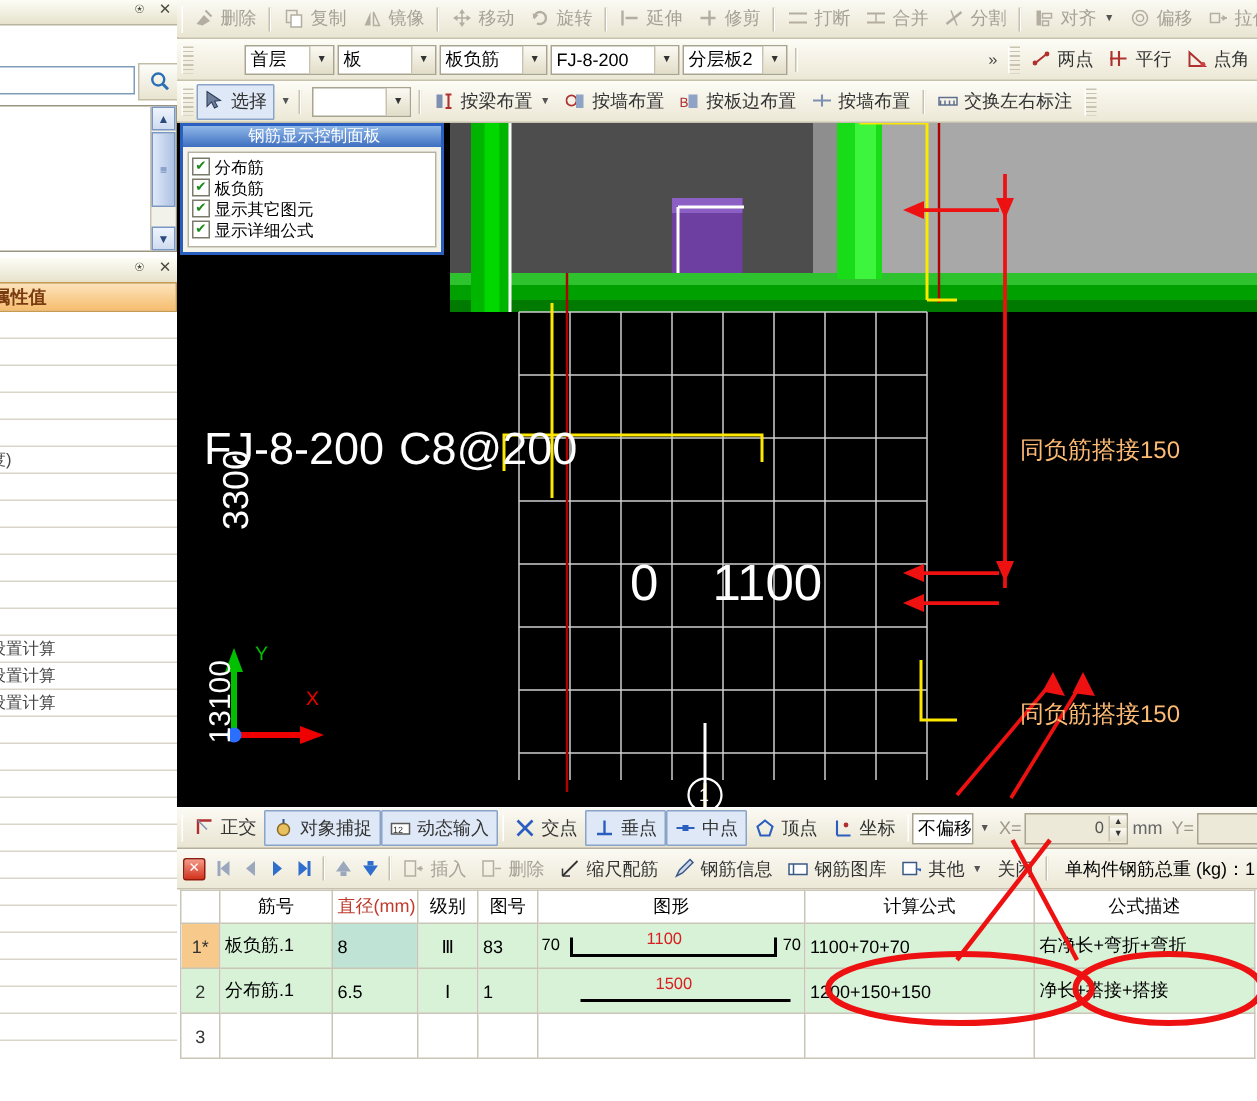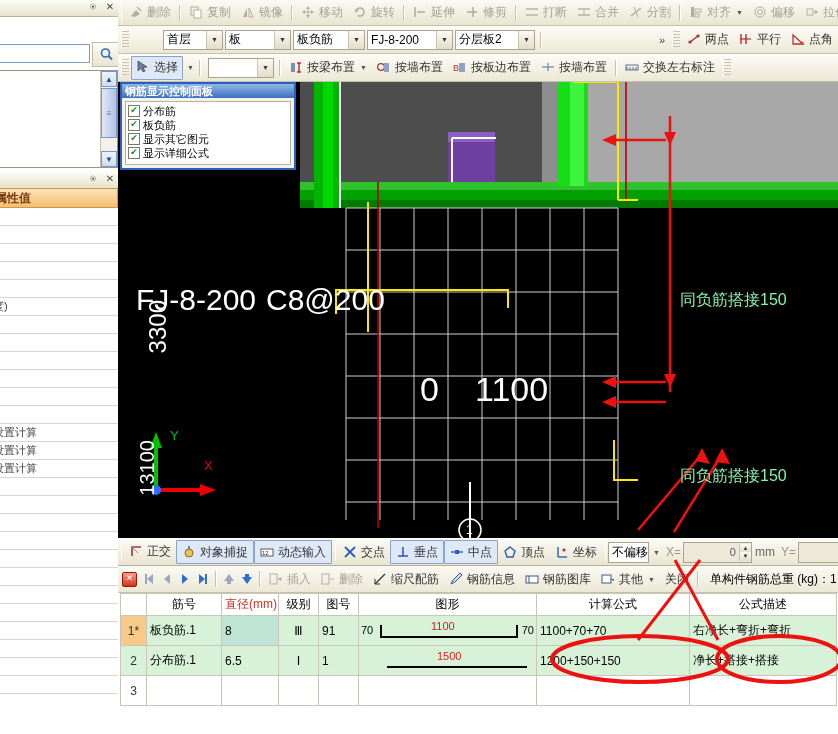--- a/index.html
+++ b/index.html
@@ -90,21 +90,21 @@
   .combo .val{flex:1;overflow:hidden;white-space:nowrap;}
   .combo .arr{
     width:15px;height:18px;background:linear-gradient(#fbfaf3,#e2ddc8);
     border-left:1px solid #c8c3ae;display:flex;align-items:center;justify-content:center;
     font-size:7px;color:#333;flex:none;
   }
   .chev{font-size:11px;color:#444;padding:0 4px;}
 
   
   #canvas{position:absolute;left:118px;top:82px;width:720px;height:456px;background:#000;overflow:hidden;}
-  .redtxt{color:#86efac;font-size:16px;white-space:nowrap;font-family:"Liberation Sans",sans-serif;}
+  .redtxt{color:#fdba74;font-size:16px;white-space:nowrap;font-family:"Liberation Sans",sans-serif;}
   .whitebig{color:#fff;font-size:30px;font-family:"Liberation Sans",sans-serif;white-space:nowrap;}
   .vtxt{color:#fff;font-size:22px;writing-mode:vertical-rl;transform:rotate(180deg);white-space:nowrap;}
 
   
   #snapbar{
     position:absolute;left:118px;top:538px;width:720px;height:28px;
     background:linear-gradient(#fbfaf3,#e9e5d2);border-top:1px solid #fff;border-bottom:1px solid #b5b09c;
     display:flex;align-items:center;box-sizing:border-box;
   }
   .num-spin{display:flex;align-items:center;height:19px;border:1px solid #a9a48f;background:#ece9d8;margin-left:2px;}
@@ -334,21 +334,21 @@
           <span class="arr">▼</span>
         </div>
         <div class="combo" style="width: 72px;">
           <span class="val">板负筋</span>
           <span class="arr">▼</span>
         </div>
         <div class="combo" style="width: 86px;">
           <span class="val">FJ-8-200</span>
           <span class="arr">▼</span>
         </div>
-        <div class="combo" style="width: 80px;">
+        <div class="combo" style="width: 70px;">
           <span class="val">分层板2</span>
           <span class="arr">▼</span>
         </div>
       </div>
     <div class="tb-sep"></div>
     <div style="flex:1"></div>
     <div class="chev">»</div>
     <div class="grip"></div>
     <div id="tb2-right" style="display:flex;align-items:center;">
         <div class="tb-item">
@@ -536,21 +536,21 @@
     <div class="vtxt" style="position:absolute;left:26px;top:218px;font-size:24px;">3300</div>
     <div class="vtxt" style="position:absolute;left:18px;top:358px;font-size:20px;">13100</div>
     <div class="whitebig" style="position:absolute;left:302px;top:288px;font-size:34px;">0</div>
     <div class="whitebig" style="position:absolute;left:357px;top:288px;font-size:34px;">1100</div>
     <div class="redtxt" style="position:absolute;left:562px;top:208px;">同负筋搭接150</div>
     <div class="redtxt" style="position:absolute;left:562px;top:384px;">同负筋搭接150</div>
     <div style="position:absolute;left:348px;top:441px;color:#fff;font-size:12px;">1</div>
 
     
     <div style="position:absolute;left:2px;top:0px;width:172px;height:84px;border:2px solid #2a5fc0;background:#f3f3ea;">
-      <div style="height:14px;background:linear-gradient(#8fb8e8,#3f6fc0);color:#fff;font-size:11px;font-weight:bold;padding-left:3px;line-height:14px;">钢筋显示控制面板</div>
+      <div style="height:14px;background:linear-gradient(#8fb8e8,#3f6fc0);color:#fff;font-size:11px;font-weight:normal;padding-left:3px;line-height:14px;text-align:center;">钢筋显示控制面板</div>
       <div style="position:absolute;left:3px;top:17px;right:3px;bottom:3px;background:#fff;border:1px solid #b7b2a0;padding:2px;" id="rebar-opts">
           <div style="display: flex; align-items: center; gap: 3px; height: 14px;">
             <span style="width: 10px; height: 10px; border: 1px solid rgb(122, 122, 106); background: rgb(255, 255, 255); display: inline-block; line-height: 9px; text-align: center; font-size: 9px; color: rgb(26, 138, 26);">✔</span>
             <span style="font-size: 11px; color: rgb(0, 0, 0);">分布筋</span>
           </div>
           <div style="display: flex; align-items: center; gap: 3px; height: 14px;">
             <span style="width: 10px; height: 10px; border: 1px solid rgb(122, 122, 106); background: rgb(255, 255, 255); display: inline-block; line-height: 9px; text-align: center; font-size: 9px; color: rgb(26, 138, 26);">✔</span>
             <span style="font-size: 11px; color: rgb(0, 0, 0);">板负筋</span>
           </div>
           <div style="display: flex; align-items: center; gap: 3px; height: 14px;">
@@ -768,21 +768,21 @@
               <th>计算公式</th>
               <th>公式描述</th>
             </tr>
           </thead>
         <tbody id="grid-body">
             <tr class="r1">
               <td class="rowhdr cur">1*</td>
               <td>板负筋.1</td>
               <td class="dia-sel">8</td>
               <td style="text-align: center;">Ⅲ</td>
-              <td style="text-align: left;">91</td>
+              <td style="text-align: left;">83</td>
               <td style="padding: 0px;">
                 <div style="position:relative;width:100%;height:28px;">
                   <span style="position:absolute;left:2px;top:7px;font-size:11px;">70</span>
                   <span style="position:absolute;left:72px;top:3px;font-size:11px;color:#d81f1f;">1100</span>
                   <span style="position:absolute;right:2px;top:7px;font-size:11px;">70</span>
                   <svg width="178" height="28" viewBox="0 0 178 28" style="position:absolute;left:0;top:0;">
                     <polyline points="22,8 22,20 158,20 158,8" fill="none" stroke="#000" stroke-width="2"></polyline>
                   </svg>
                 </div>
               </td>

